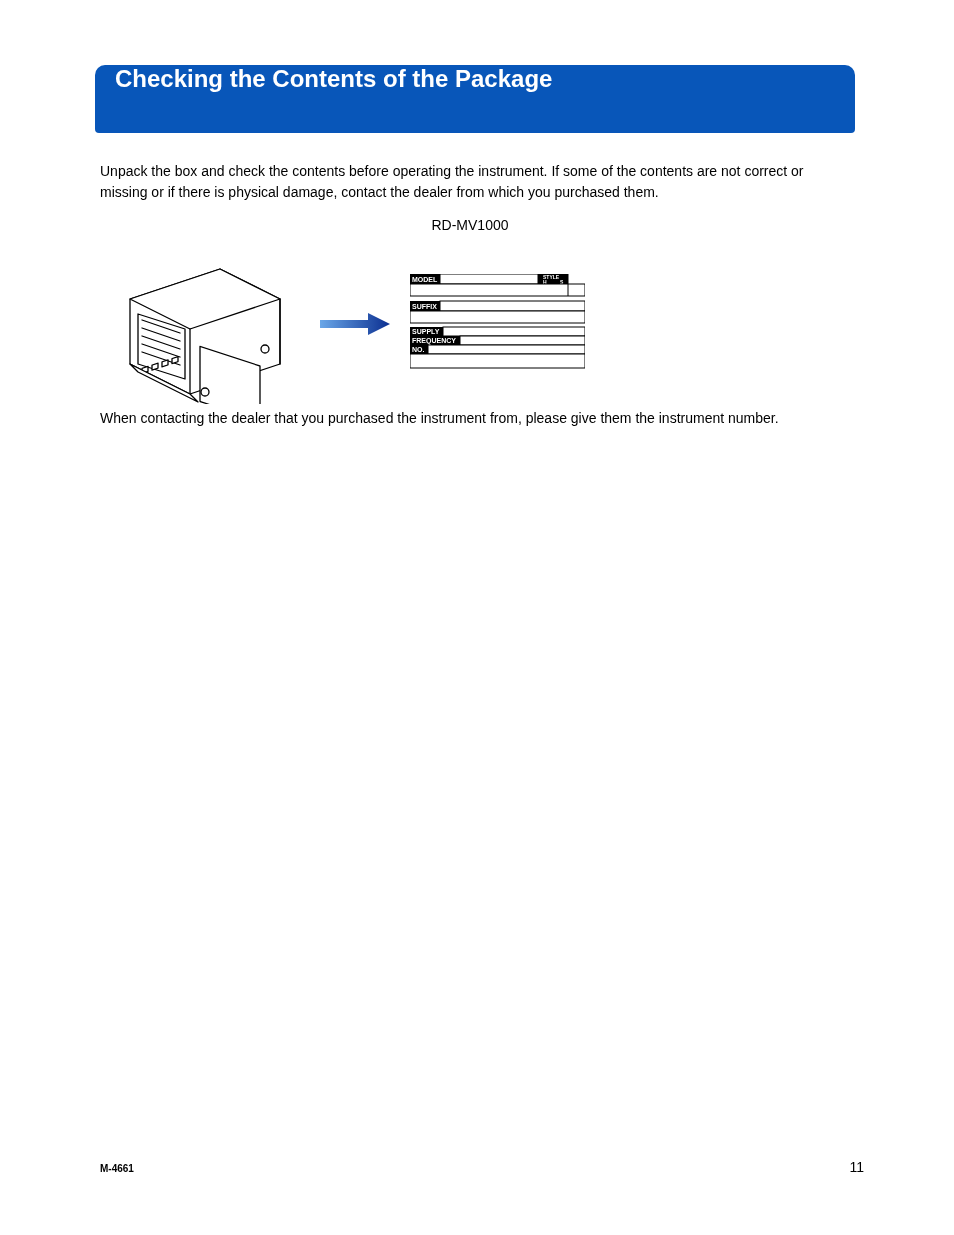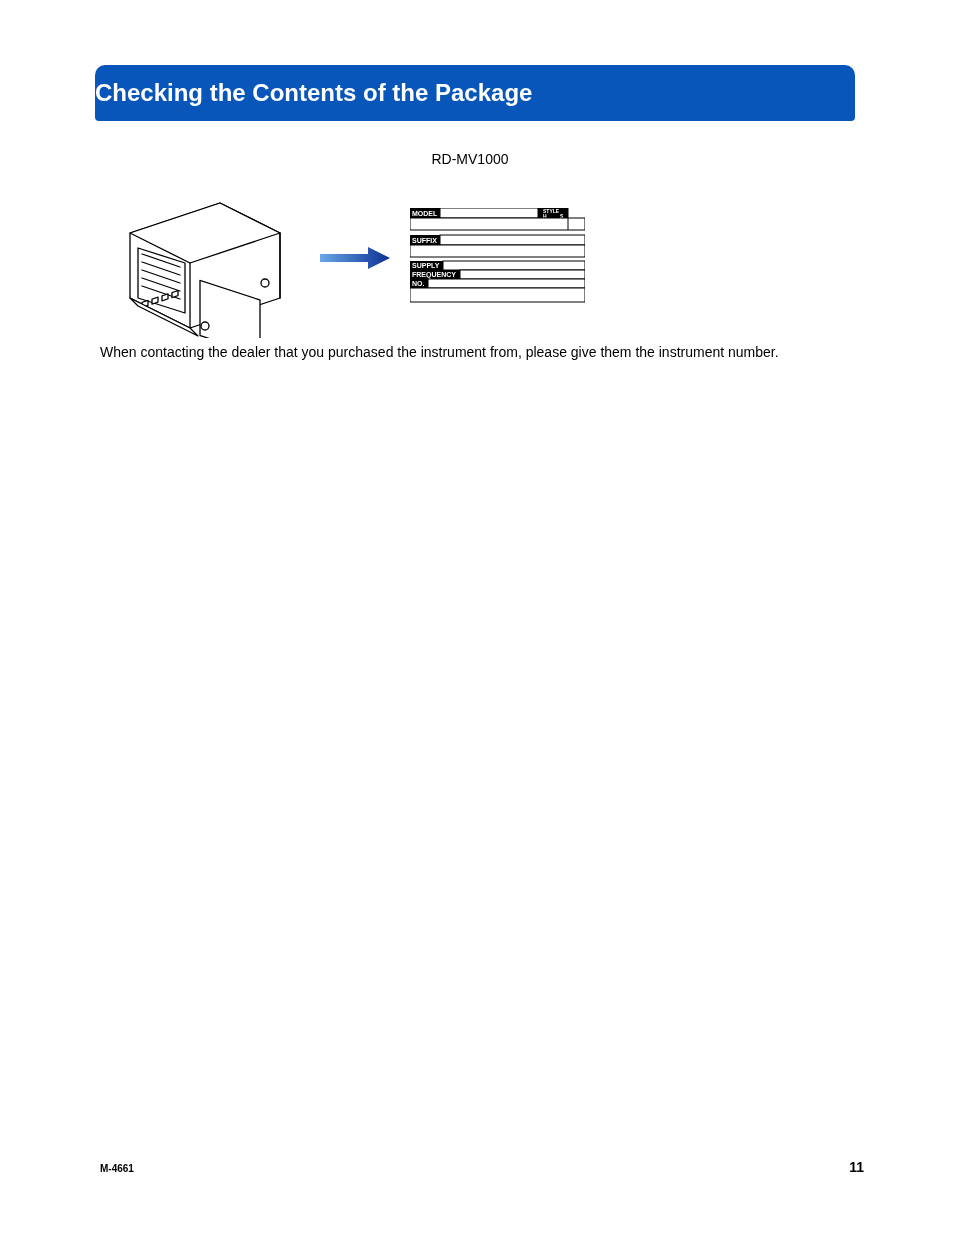--- a/index.html
+++ b/index.html
@@ -11,26 +11,26 @@
   }
   .page {
     width: 954px;
     height: 1235px;
     position: relative;
     box-sizing: border-box;
     padding: 65px 80px 0 80px;
   }
   .title-bar {
     width: 760px;
-    height: 56px;
+    height: 68px;
     margin-left: 15px;
     background: #0856b9;
     border-radius: 10px 10px 4px 4px;
     display: flex;
-    align-items: center;
+    padding-left: 20px;
     box-sizing: border-box;
   }
   .title-bar h1 {
     margin: 0;
     color: #ffffff;
     font-weight: bold;
     font-size: 24px;
   }
   .body-text {
     margin: 28px 0 0 20px;
@@ -60,32 +60,33 @@
     bottom: 60px;
     left: 100px;
     right: 90px;
     display: flex;
     justify-content: space-between;
     align-items: baseline;
     font-size: 12px;
     text-align: center;
   }
   .footer .docnum { font-weight: bold; font-size: 10px; }
-  .footer .pagenum { font-size: 14px; font-weight: bold; }
+  .footer .pagenum { font-size: 14px; }
 </style>
 </head>
 <body>
 
 <div class="page">
 
   <div class="title-bar">
     <h1>Checking the Contents of the Package</h1>
   </div>
 
   <div class="body-text">
+    <p>Unpack the box and check the contents before operating the instrument. If some of the contents are not correct or missing or if there is physical damage, contact the dealer from which you purchased them.</p>
 
     <div class="subhead">
       <div>RD-MV1000</div>
     </div>
   </div>
 
   <div class="figure-row">
 
     <svg class="device-svg" viewBox="0 0 200 160">
       <g stroke="#000" stroke-width="1.3" fill="#fff" stroke-linejoin="round" stroke-linecap="round">

